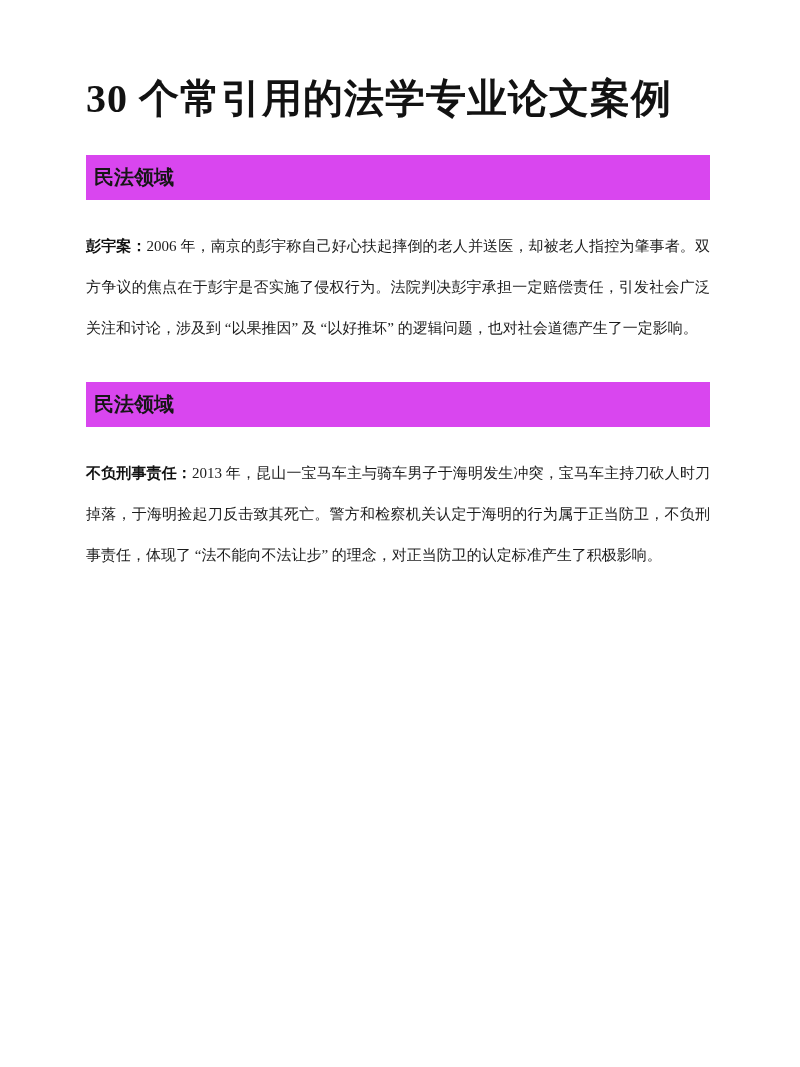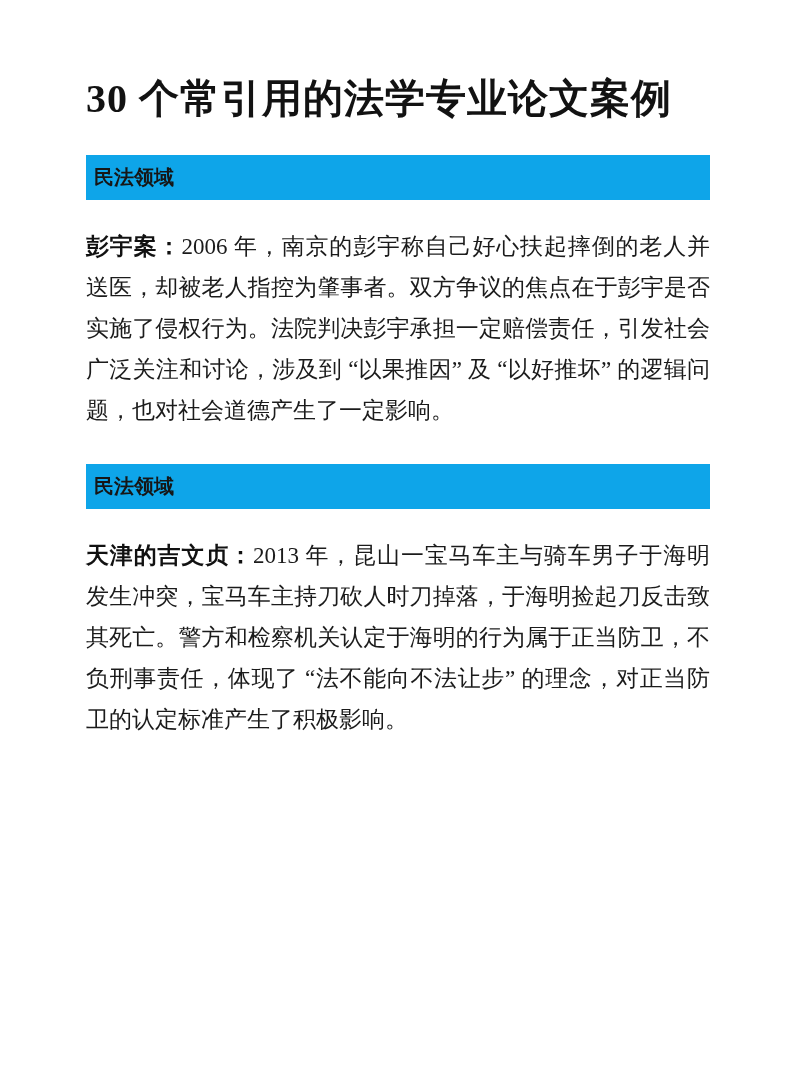--- a/index.html
+++ b/index.html
@@ -25,31 +25,31 @@
     text-align: left;
     font-size: 40px;
     line-height: 46px;
     font-weight: 700;
     letter-spacing: 1px;
     color: #121212;
     font-family: "Liberation Serif", "DejaVu Serif", serif;
   }
   .section-heading {
     margin: 33px 0 26px 0;
-    background: #0ea5e9;
+    background: #d946ef;
     padding: 9px 8px 10px 8px;
     font-family: "Liberation Sans", "DejaVu Sans", sans-serif;
     font-size: 20px;
     line-height: 26px;
     font-weight: 700;
     color: #161616;
   }
   .case {
     margin: 0 0 21px 0;
-    font-size: 23px;
+    font-size: 15px;
     line-height: 41px;
     text-align: justify;
     text-justify: inter-ideograph;
     color: #1b1b1b;
   }
   .case .term {
     font-weight: 700;
     color: #111111;
   }
 </style>
@@ -64,16 +64,16 @@
     <div class="section-heading">民法领域</div>
 
     <p class="case"><span class="term">彭宇案：</span><span>2006 年，南京的彭宇称自己好心扶起摔倒的老人并送医，却被老人指控为肇事者。双方争议的焦点在于彭宇是否实施了侵权行为。法院判决彭宇承担一定赔偿责任，引发社会广泛关注和讨论，涉及到 “以果推因” 及 “以好推坏” 的逻辑问题，也对社会道德产生了一定影响。</span></p>
 
 
   </section>
 
   <section>
     <div class="section-heading">民法领域</div>
 
-    <p class="case"><span class="term">天津的吉文贞：</span><span>2013 年，昆山一宝马车主与骑车男子于海明发生冲突，宝马车主持刀砍人时刀掉落，于海明捡起刀反击致其死亡。警方和检察机关认定于海明的行为属于正当防卫，不负刑事责任，体现了 “法不能向不法让步” 的理念，对正当防卫的认定标准产生了积极影响。</span></p>
+    <p class="case"><span class="term">不负刑事责任：</span><span>2013 年，昆山一宝马车主与骑车男子于海明发生冲突，宝马车主持刀砍人时刀掉落，于海明捡起刀反击致其死亡。警方和检察机关认定于海明的行为属于正当防卫，不负刑事责任，体现了 “法不能向不法让步” 的理念，对正当防卫的认定标准产生了积极影响。</span></p>
   </section>
 
 </div>
 
 </body></html>

